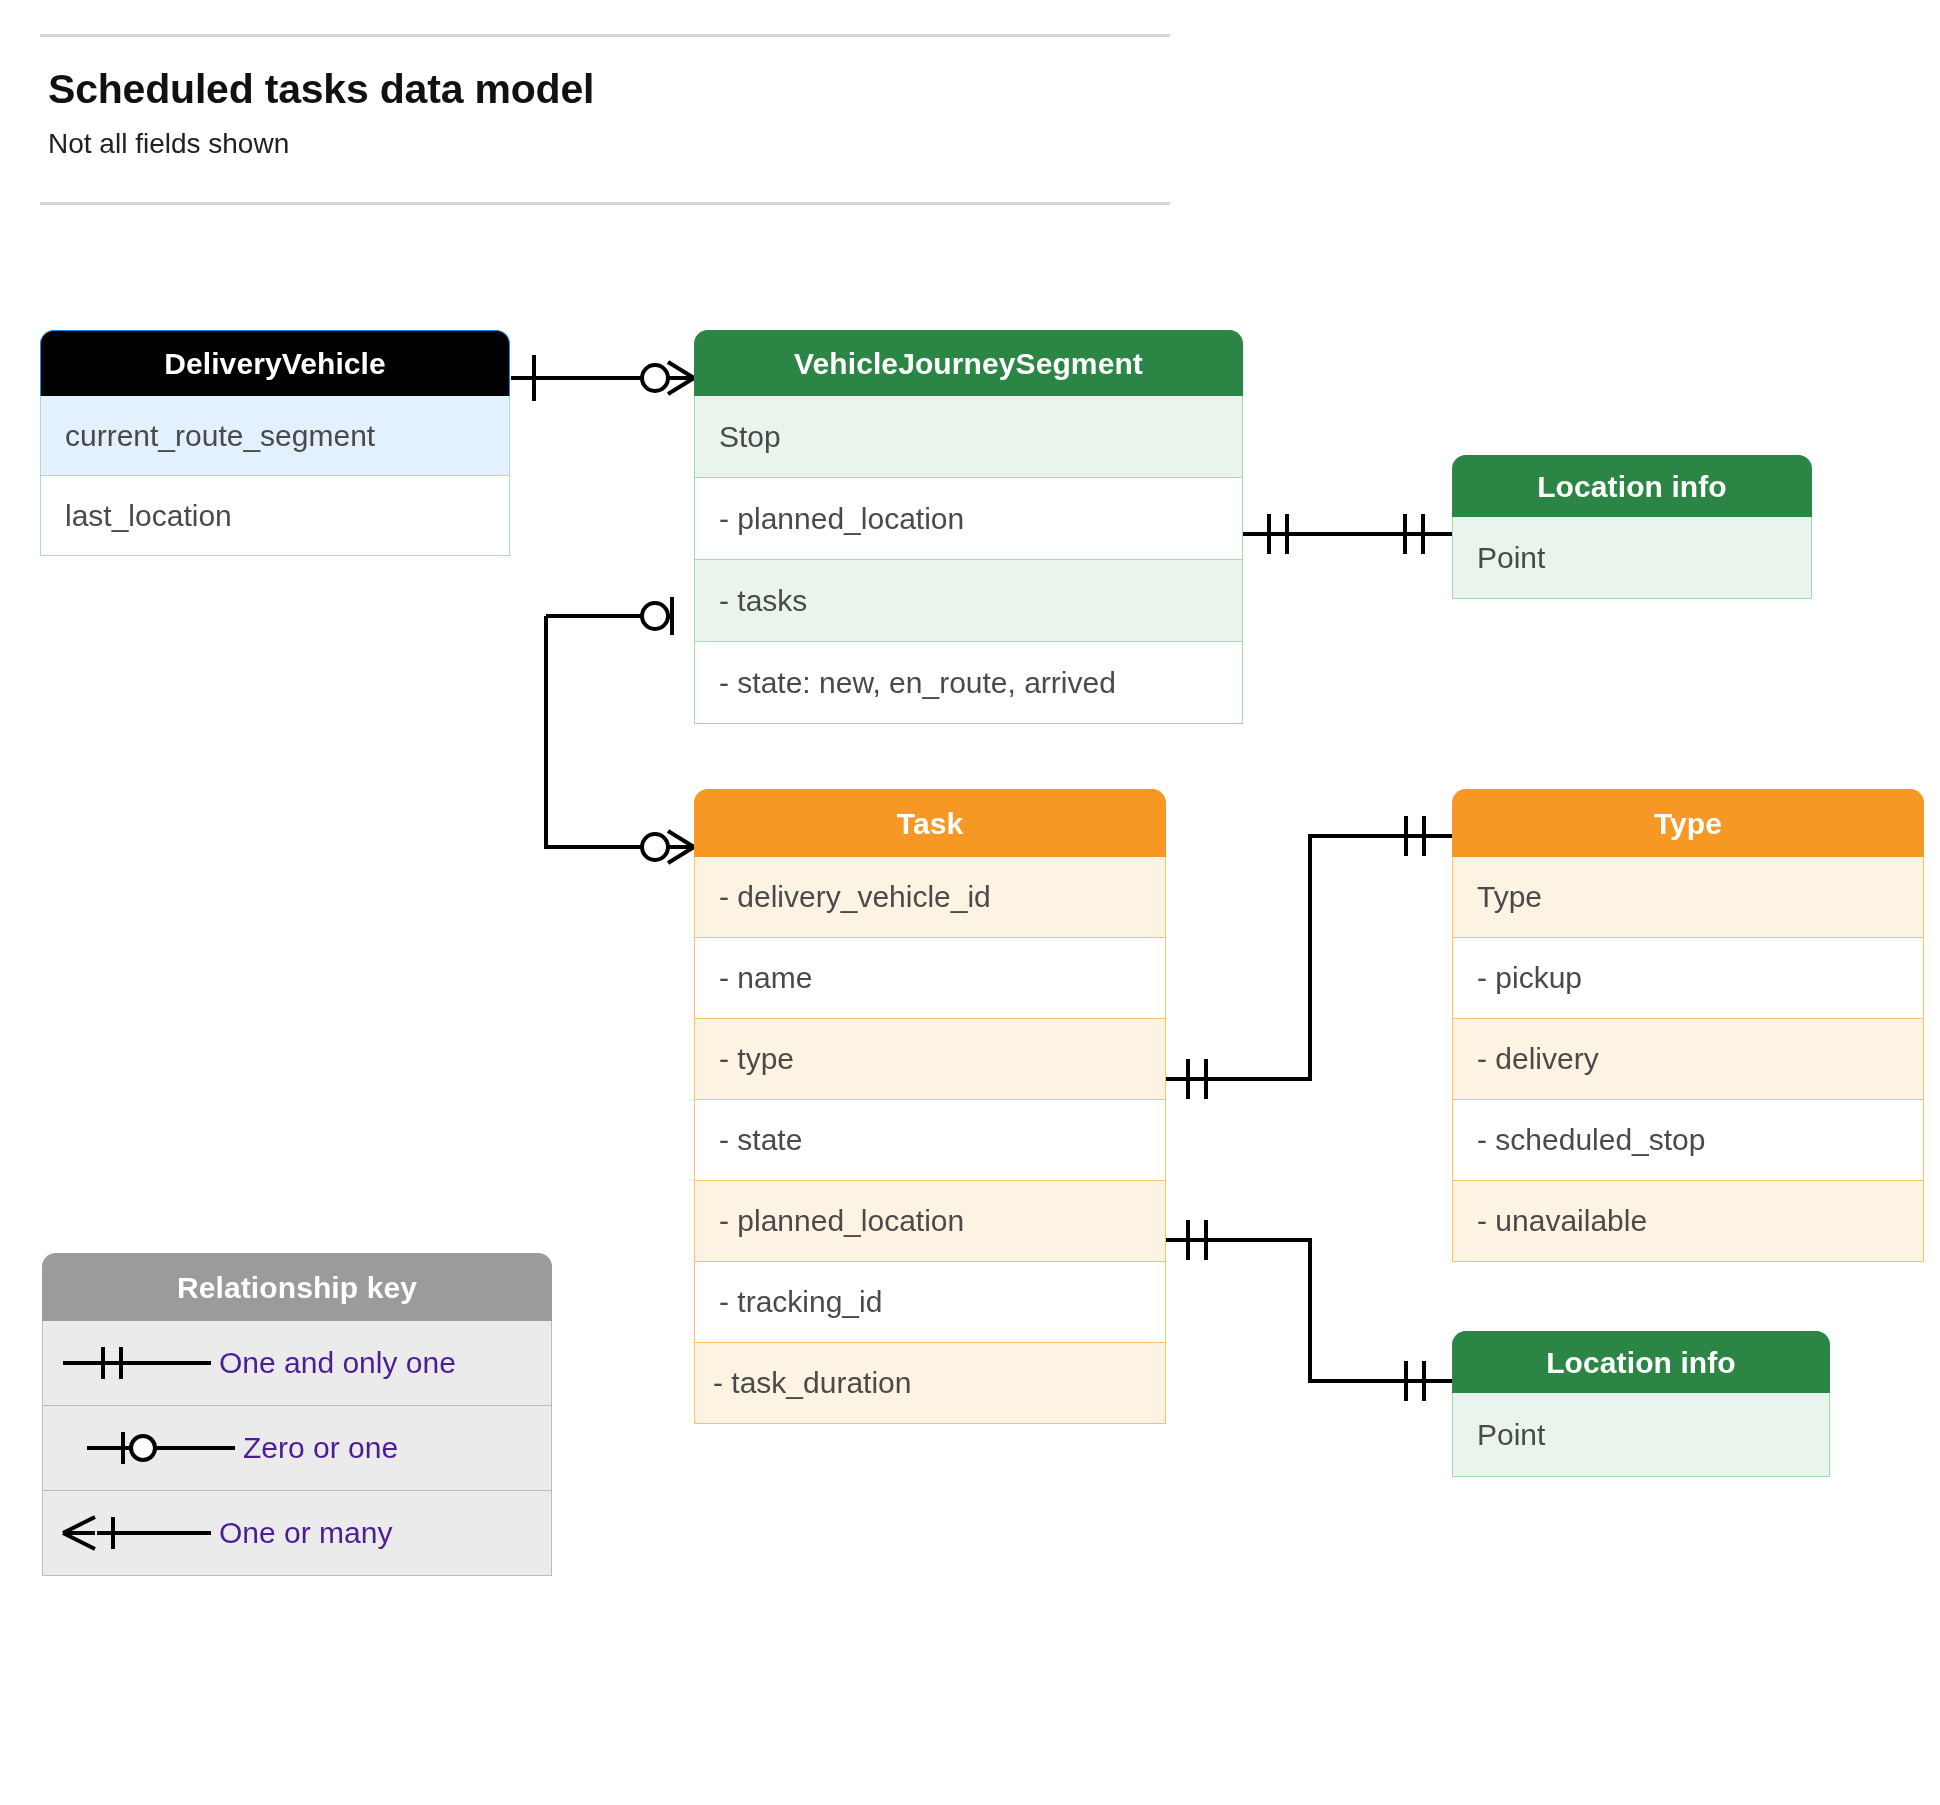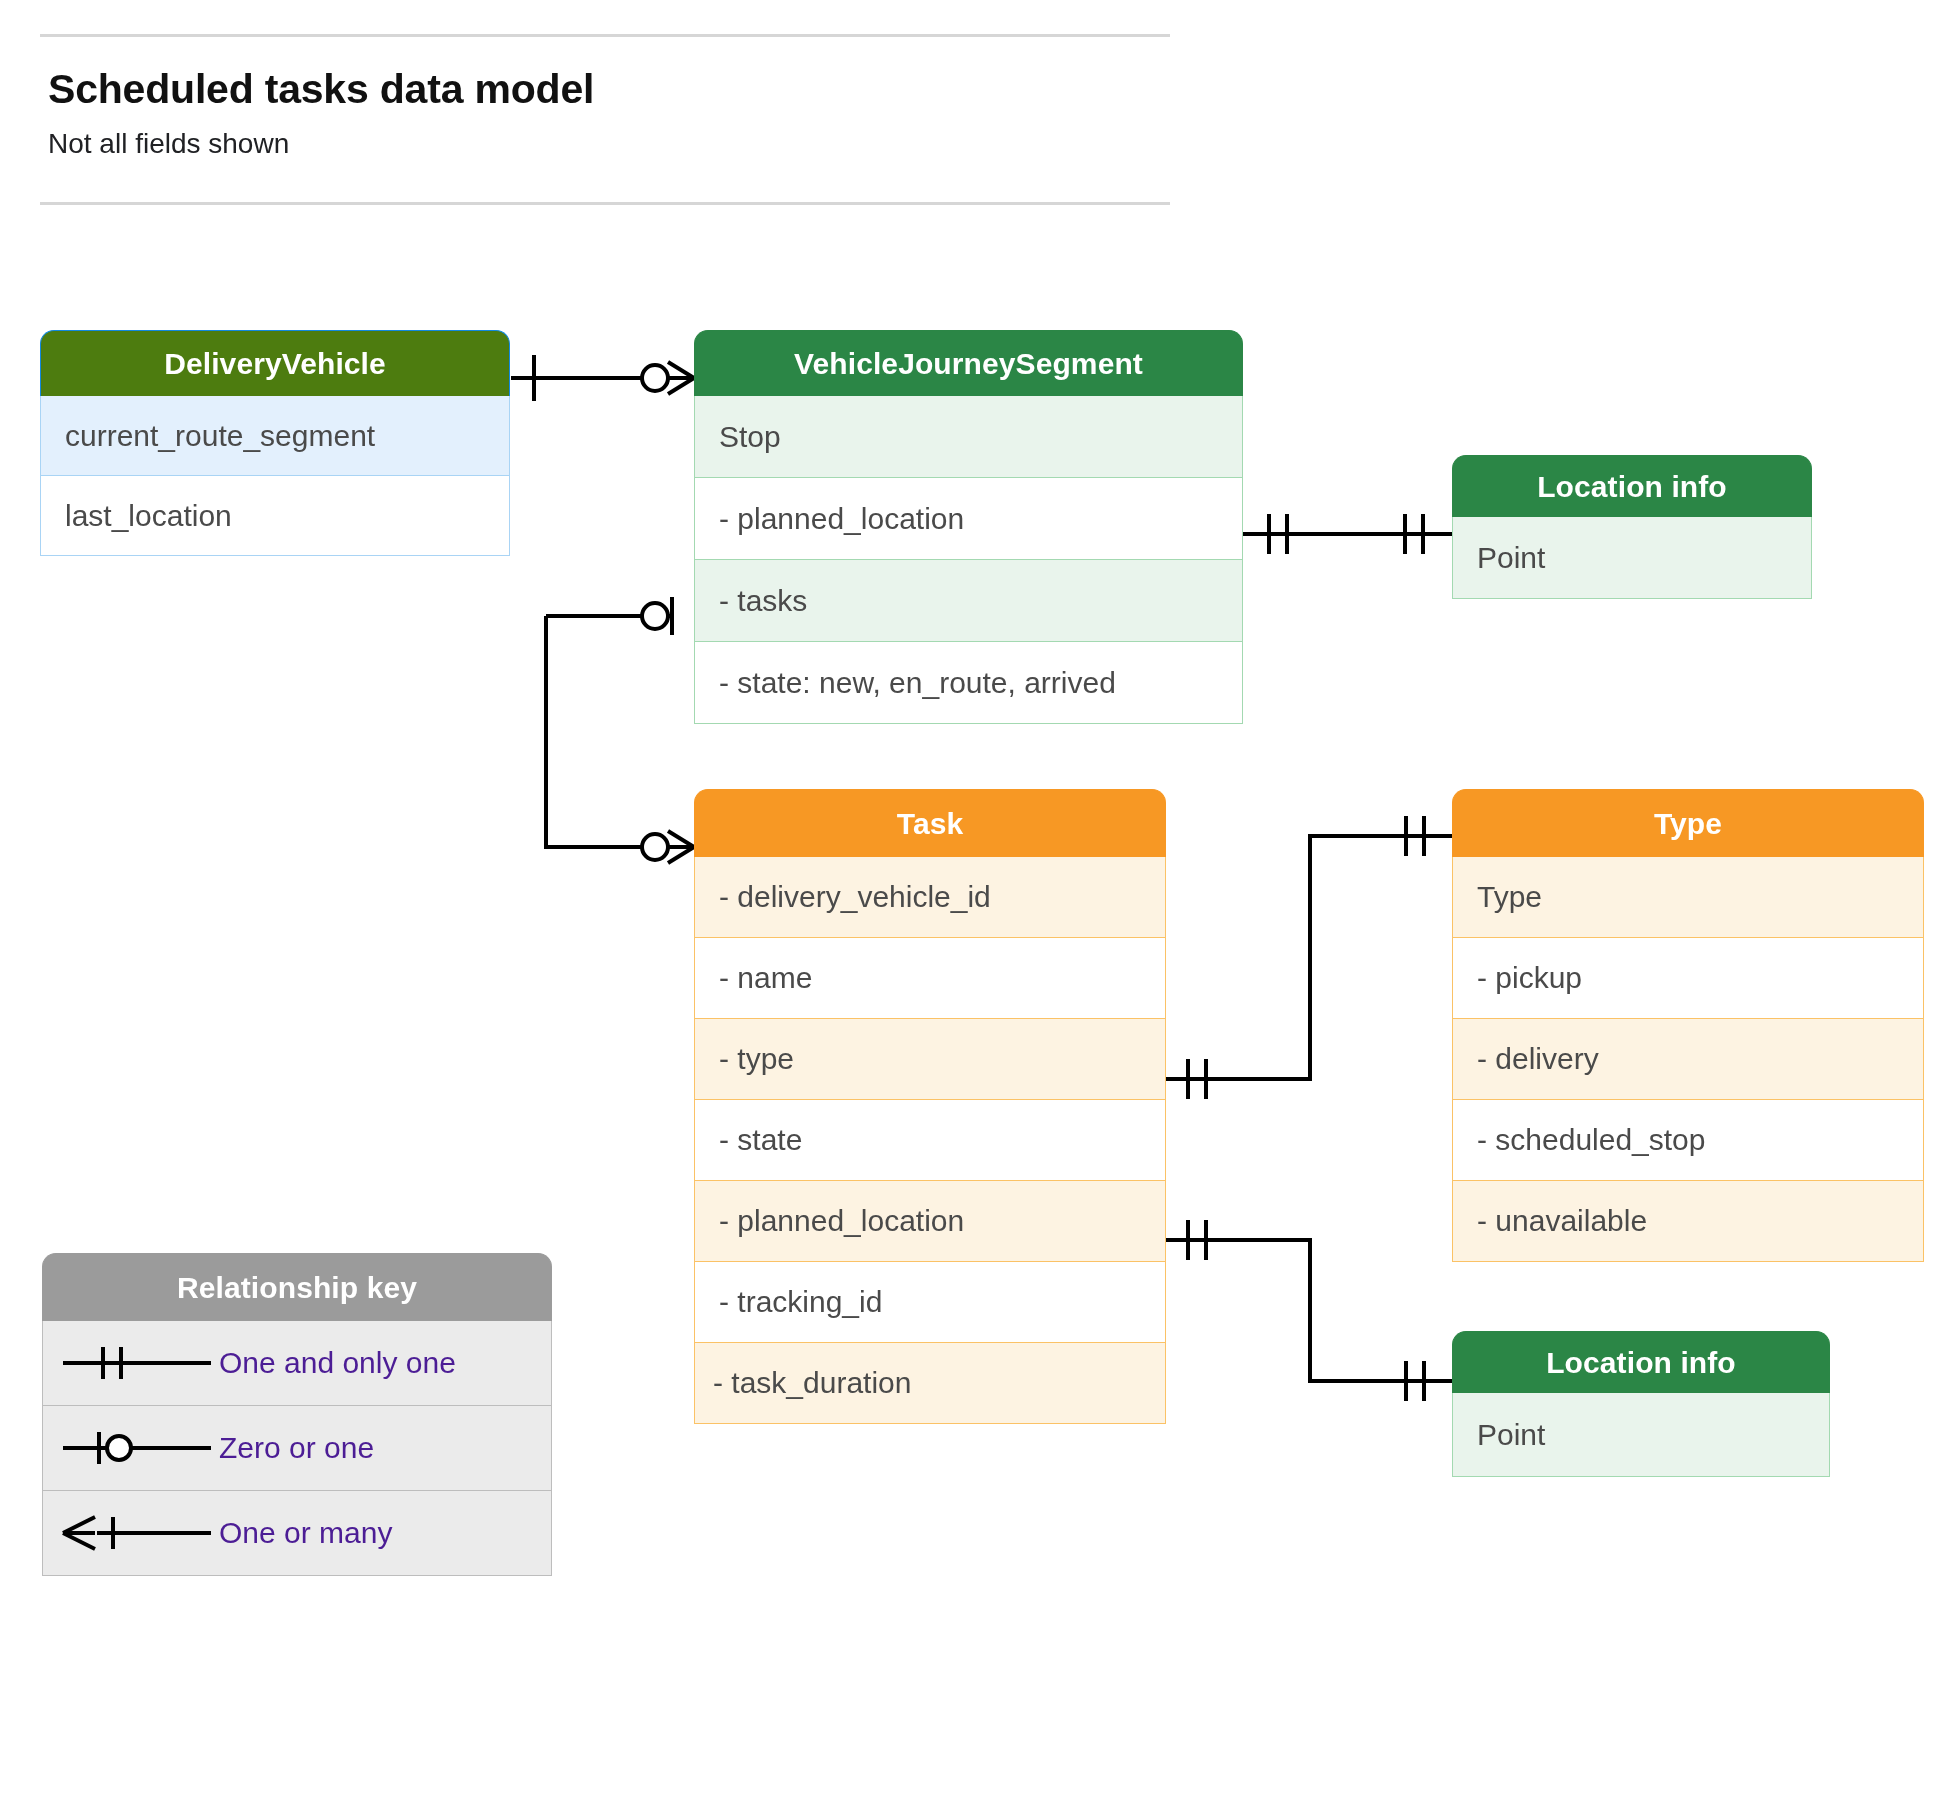--- a/index.html
+++ b/index.html
@@ -35,21 +35,21 @@
   }
   .entity .row{
     box-sizing:border-box;width:100%;
     display:flex;align-items:center;
     color:#4a4a4a;font-size:30px;font-weight:400;
     padding-left:24px;
   }
   .entity .row.last{border-bottom-style:solid;}
 
   
-  .blue  .hdr{background:#4d7c0f;}
+  .blue  .hdr{background:#000000;}
   .blue  .row{border:1.6px solid #a9d4f5;border-top:none;}
   .blue  .row.tint{background:#e3f0fd;}
   .blue  .row.plain{background:#ffffff;}
   .blue  .hdr{border:1.6px solid #1289e0;border-bottom:none;}
 
   .green .hdr{background:#2b8646;border:1.6px solid #2b8646;border-bottom:none;}
   .green .row{border:1.6px solid #a3d9b1;border-top:none;}
   .green .row.tint{background:#e9f4ec;}
   .green .row.plain{background:#ffffff;}
 
@@ -181,21 +181,21 @@
         <svg width="152" height="44" viewBox="0 0 152 44">
           <line x1="2" y1="22" x2="150" y2="22" stroke="#000" stroke-width="4"></line>
           <line x1="42" y1="6" x2="42" y2="38" stroke="#000" stroke-width="4"></line>
           <line x1="60" y1="6" x2="60" y2="38" stroke="#000" stroke-width="4"></line>
         </svg>
       </span>
       <span class="legend-label">One and only one</span>
     </div>
 
 
-    <div class="row tint" style="height:85px;">
+    <div class="row tint" style="height:85px;padding-left:24px;">
       <span class="legend-sym">
         <svg width="152" height="44" viewBox="0 0 152 44">
           <line x1="2" y1="22" x2="150" y2="22" stroke="#000" stroke-width="4"></line>
           <line x1="38" y1="6" x2="38" y2="38" stroke="#000" stroke-width="4"></line>
           <circle cx="58" cy="22" r="12" fill="#fff" stroke="#000" stroke-width="4"></circle>
         </svg>
       </span>
       <span class="legend-label">Zero or one</span>
     </div>
 

